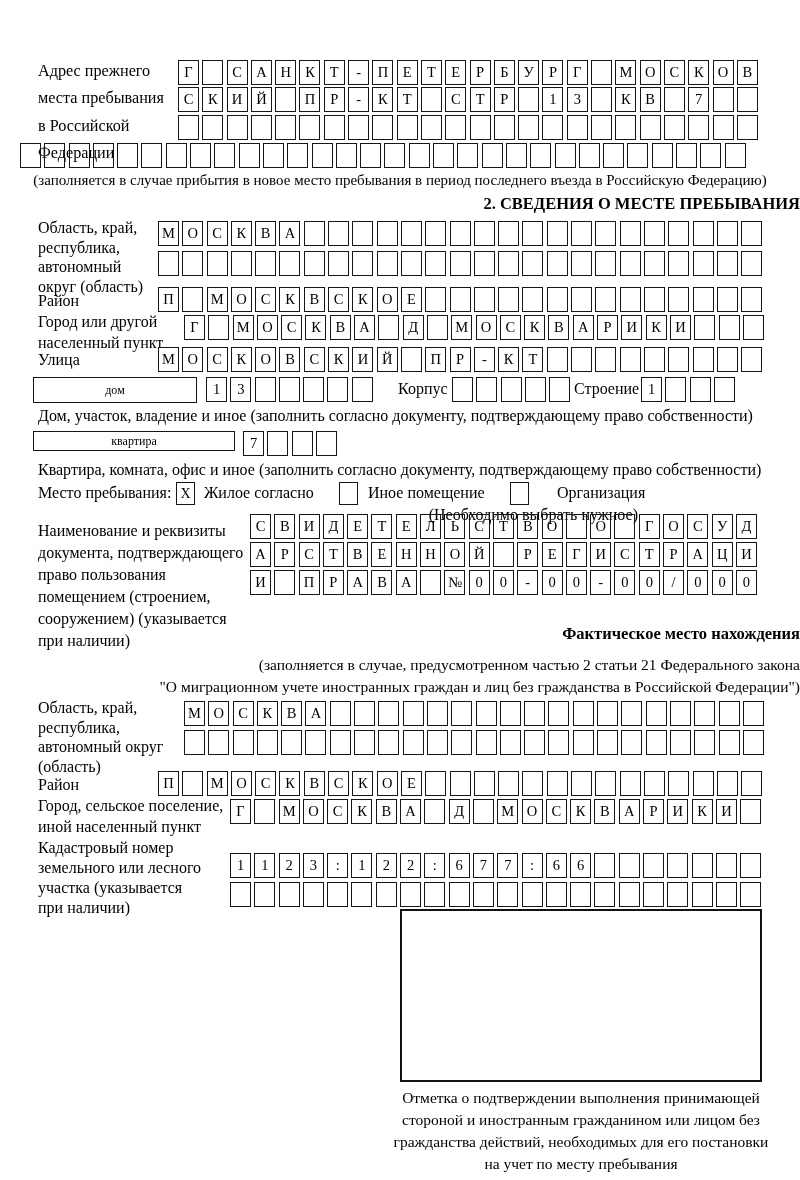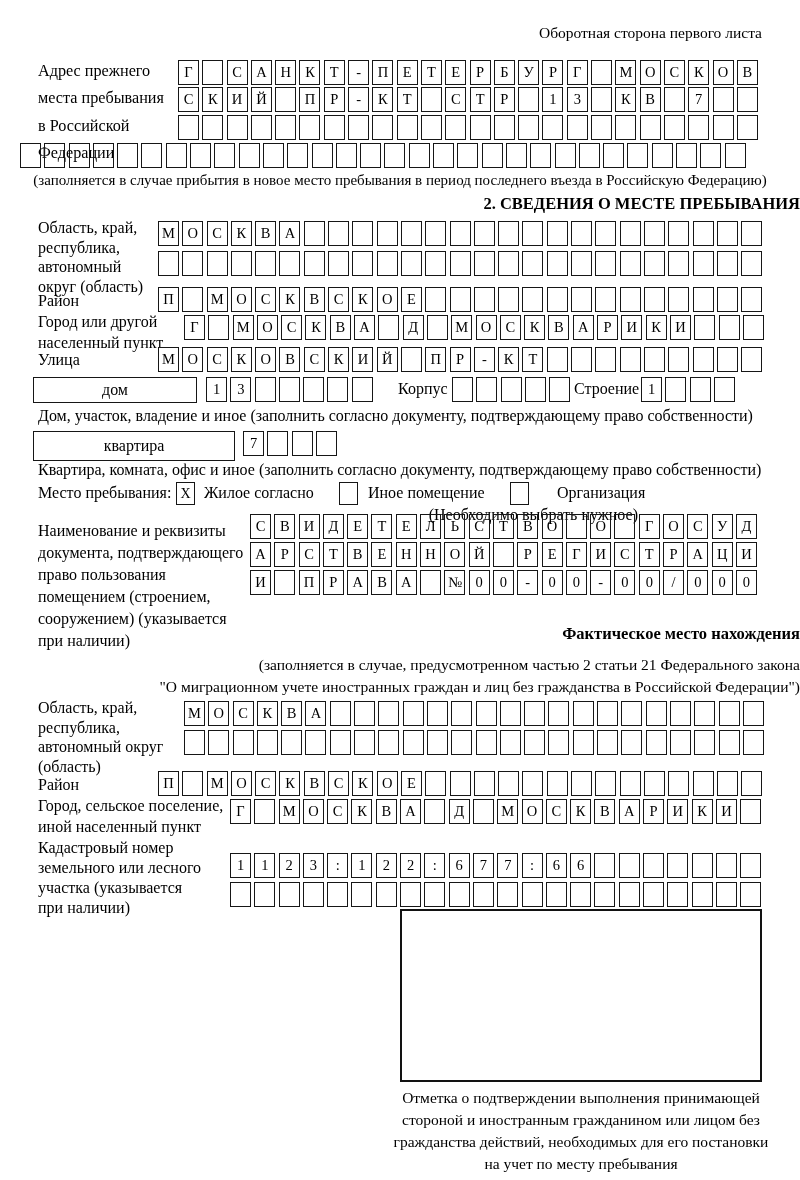--- a/index.html
+++ b/index.html
@@ -22,36 +22,35 @@
   .lh20 .tline { line-height:20px; }
   .lh205 .tline { line-height:20.5px; }
   .lh22 .tline { line-height:22px; }
   .note { font-size:15px; text-align:center; }
   .note2 { font-size:16px; }
   .bold { font-weight:bold; }
   .center { text-align:right; }
   .w800 { left:0; width:800px; }
   .wbox {
     border:1.8px solid #161616; display:flex; align-items:center; justify-content:center;
-    font-size:16px;
+    font-size:12px;
     font-family:Liberation Serif, serif;
   }
   .cb {
     width:19px; height:23px; border:1.7px solid #161616;
     display:flex; align-items:center; justify-content:center; font-size:14px;
   }
   .stamp { border:2px solid #121212; background:#fff; }
   .caption .tline { line-height:22px; font-size:15.5px; text-align:center; }
 </style>
 </head>
 <body>
 
 <div class="page">
 
-  <div class="abs" style="top:24px;right:38px;font-size:15.5px">Оборотная сторона первого листа</div>
 
   <div class="abs lh27" style="top:58px;left:38px">
       <div class="tline">Адрес прежнего</div>
       <div class="tline">места пребывания</div>
       <div class="tline">в Российской</div>
       <div class="tline">Федерации</div>
     </div>
   <div class="abs cellcol" style="top:60px;left:178px;gap:2.4px">
     <div class="cells">
         <div class="cell">Г</div>
@@ -340,21 +339,21 @@
     </div>
   <div class="abs lbl" style="top:380px;left:574px">Строение</div>
   <div class="abs cells" style="top:377px;left:641px">
       <div class="cell">1</div>
       <div class="cell"></div>
       <div class="cell"></div>
       <div class="cell"></div>
     </div>
   <div class="abs note2" style="top:407px;left:38px">Дом, участок, владение и иное (заполнить согласно документу, подтверждающему право собственности)</div>
 
-  <div class="abs wbox" style="top:431px;left:33px;width:202px;height:30px">квартира</div>
+  <div class="abs wbox" style="top:431px;left:33px;width:202px;height:20px">квартира</div>
   <div class="abs cells" style="top:431px;left:243px">
       <div class="cell">7</div>
       <div class="cell"></div>
       <div class="cell"></div>
       <div class="cell"></div>
     </div>
   <div class="abs note2" style="top:461px;left:38px">Квартира, комната, офис и иное (заполнить согласно документу, подтверждающему право собственности)</div>
 
   <div class="abs lbl" style="top:484px;left:38px">Место пребывания:</div>
   <div class="abs cb" style="top:482px;left:176px">X</div>

